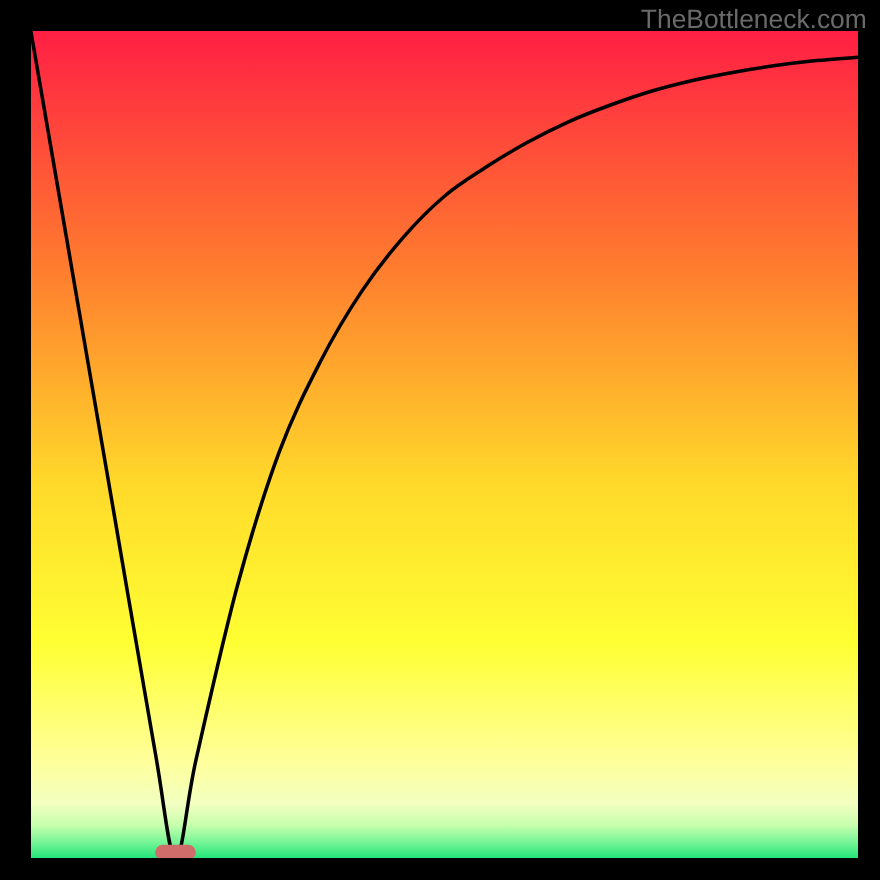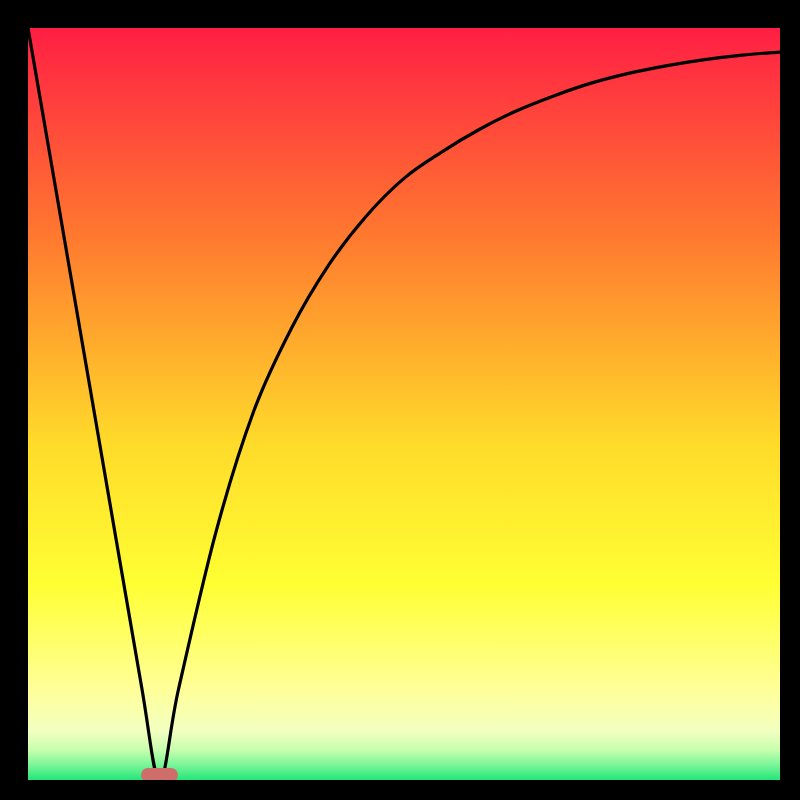--- a/index.html
+++ b/index.html
@@ -78,14 +78,15 @@
     </svg>
 
     <svg class="curve" viewBox="0 0 752 752" preserveAspectRatio="none">
       <path id="curve-path" fill="none" stroke="#000" stroke-width="3.2" stroke-linejoin="round" stroke-linecap="round" d="M 0.00 0.00 C 6.27 36.35, 25.07 145.39, 37.60 218.08 C 50.13 290.77, 62.67 363.47, 75.20 436.16 C 87.73 508.85, 103.40 601.60, 112.80 654.24 C 122.20 706.88, 125.33 750.75, 131.60 752.00 C 137.87 753.25, 141.00 703.12, 150.40 661.76 C 159.80 620.40, 175.47 550.21, 188.00 503.84 C 200.53 457.47, 213.07 417.36, 225.60 383.52 C 238.13 349.68, 250.67 325.24, 263.20 300.80 C 275.73 276.36, 288.27 255.68, 300.80 236.88 C 313.33 218.08, 325.87 202.41, 338.40 188.00 C 350.93 173.59, 363.47 161.05, 376.00 150.40 C 388.53 139.75, 401.07 132.23, 413.60 124.08 C 426.13 115.93, 438.67 108.41, 451.20 101.52 C 463.73 94.63, 476.27 88.36, 488.80 82.72 C 501.33 77.08, 513.87 72.32, 526.40 67.68 C 538.93 63.04, 551.47 58.66, 564.00 54.90 C 576.53 51.14, 589.07 48.00, 601.60 45.12 C 614.13 42.24, 626.67 39.86, 639.20 37.60 C 651.73 35.34, 664.27 33.34, 676.80 31.58 C 689.33 29.83, 701.87 28.33, 714.40 27.07 C 726.93 25.82, 745.73 24.57, 752.00 24.06"></path>
     </svg>
 
     <div class="marker" id="marker" style="left: 112.8px; width: 37.6px; bottom: -2px;"></div>
 
   </div>
 
+  <div class="watermark">TheBottleneck.com</div>
 
 </div>
 
 </body></html>

